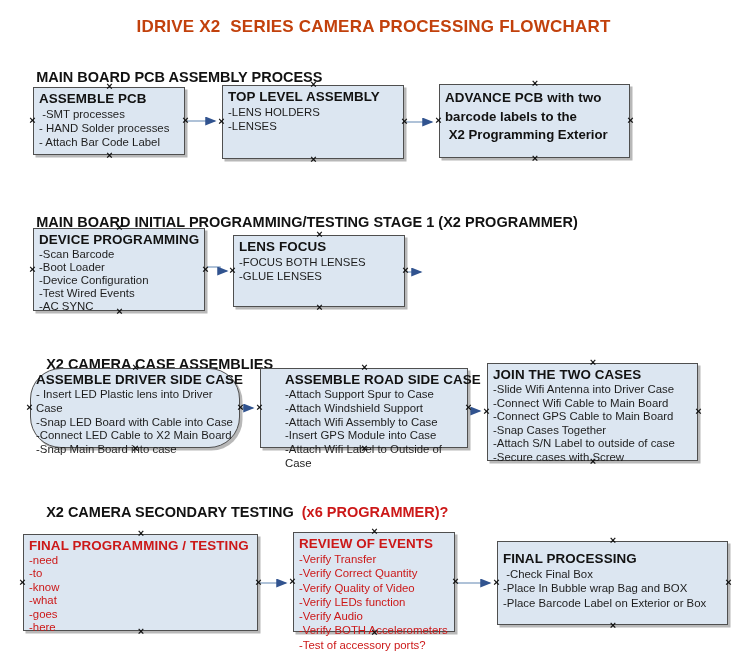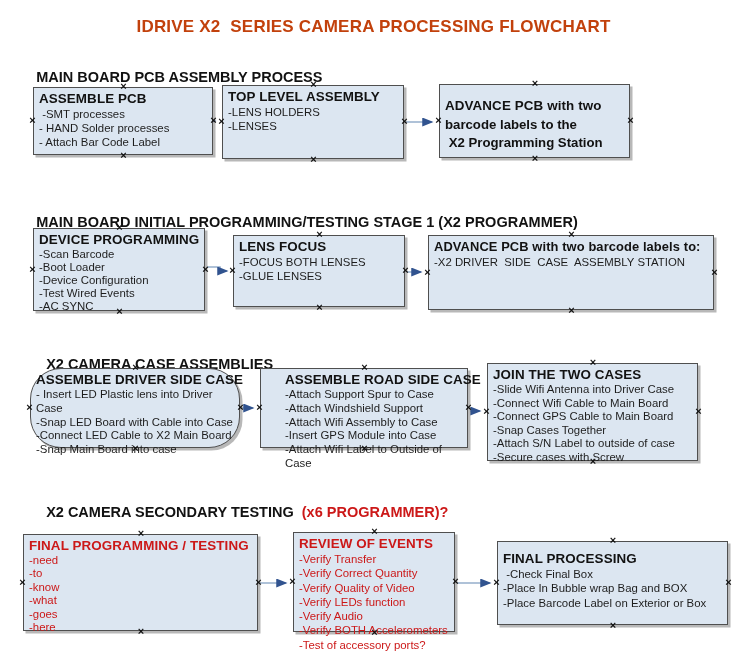--- a/index.html
+++ b/index.html
@@ -75,49 +75,49 @@
   <div class="section-header" style="left:20px;top:198px;">
     <span>MAIN BOARD INITIAL PROGRAMMING/TESTING STAGE 1 (X2 PROGRAMMER)</span>
   </div>
   <div class="section-header" style="left:30px;top:340px;">
     <span>X2 CAMERA CASE ASSEMBLIES</span>
   </div>
   <div class="section-header" style="left:30px;top:488px;">
     <span>X2 CAMERA SECONDARY TESTING</span><span class="red-part">  (x6 PROGRAMMER)?</span>
   </div>
 
-  <div class="flowbox b-a" style="left:33px;top:87px;width:180px;height:68px;">
+  <div class="flowbox b-a" style="left:33px;top:87px;width:152px;height:68px;">
     <span class="marker m-top"></span>
     <span class="marker m-bottom"></span>
     <span class="marker m-left"></span>
     <span class="marker m-right"></span>
     <div class="bx-title">ASSEMBLE PCB</div>
     <div class="bx-items"> -SMT processes
 - HAND Solder processes
 - Attach Bar Code Label</div>
   </div>
 
   <div class="flowbox b-b" style="left:222px;top:85px;width:182px;height:74px;">
     <span class="marker m-top"></span>
     <span class="marker m-bottom"></span>
     <span class="marker m-left"></span>
     <span class="marker m-right"></span>
     <div class="bx-title">TOP LEVEL ASSEMBLY</div>
     <div class="bx-items">-LENS HOLDERS
 -LENSES</div>
   </div>
 
-  <div class="flowbox b-c bold-items" style="left:439px;top:84px;width:191px;height:74px;padding-top:12px;">
+  <div class="flowbox b-c bold-items" style="left:439px;top:84px;width:191px;height:74px;padding-top:4px;">
     <span class="marker m-top"></span>
     <span class="marker m-bottom"></span>
     <span class="marker m-left"></span>
     <span class="marker m-right"></span>
     <div class="bx-title" style="line-height:18.5px;">ADVANCE PCB with two</div>
     <div class="bx-items">barcode labels to the
- X2 Programming Station</div>
+ X2 Programming Exterior</div>
   </div>
 
   <div class="flowbox b-d" style="left:33px;top:228px;width:172px;height:83px;">
     <span class="marker m-top"></span>
     <span class="marker m-bottom"></span>
     <span class="marker m-left"></span>
     <span class="marker m-right"></span>
     <div class="bx-title">DEVICE PROGRAMMING</div>
     <div class="bx-items">-Scan Barcode
 -Boot Loader
@@ -129,28 +129,20 @@
   <div class="flowbox b-e" style="left:233px;top:235px;width:172px;height:72px;">
     <span class="marker m-top"></span>
     <span class="marker m-bottom"></span>
     <span class="marker m-left"></span>
     <span class="marker m-right"></span>
     <div class="bx-title">LENS FOCUS</div>
     <div class="bx-items">-FOCUS BOTH LENSES
 -GLUE LENSES</div>
   </div>
 
-  <div class="flowbox b-f" style="left:428px;top:235px;width:286px;height:75px;">
-    <span class="marker m-top"></span>
-    <span class="marker m-bottom"></span>
-    <span class="marker m-left"></span>
-    <span class="marker m-right"></span>
-    <div class="bx-title">ADVANCE PCB with two barcode labels to:</div>
-    <div class="bx-items">-X2 DRIVER  SIDE  CASE  ASSEMBLY STATION</div>
-  </div>
 
   <div class="flowbox b-g" style="left:30px;top:368px;width:210px;height:80px;border-radius:31px;">
     <span class="marker m-top"></span>
     <span class="marker m-bottom"></span>
     <span class="marker m-left"></span>
     <span class="marker m-right"></span>
     <div class="bx-title">ASSEMBLE DRIVER SIDE CASE</div>
     <div class="bx-items">- Insert LED Plastic lens into Driver Case
 -Snap LED Board with Cable into Case
 -Connect LED Cable to X2 Main Board

